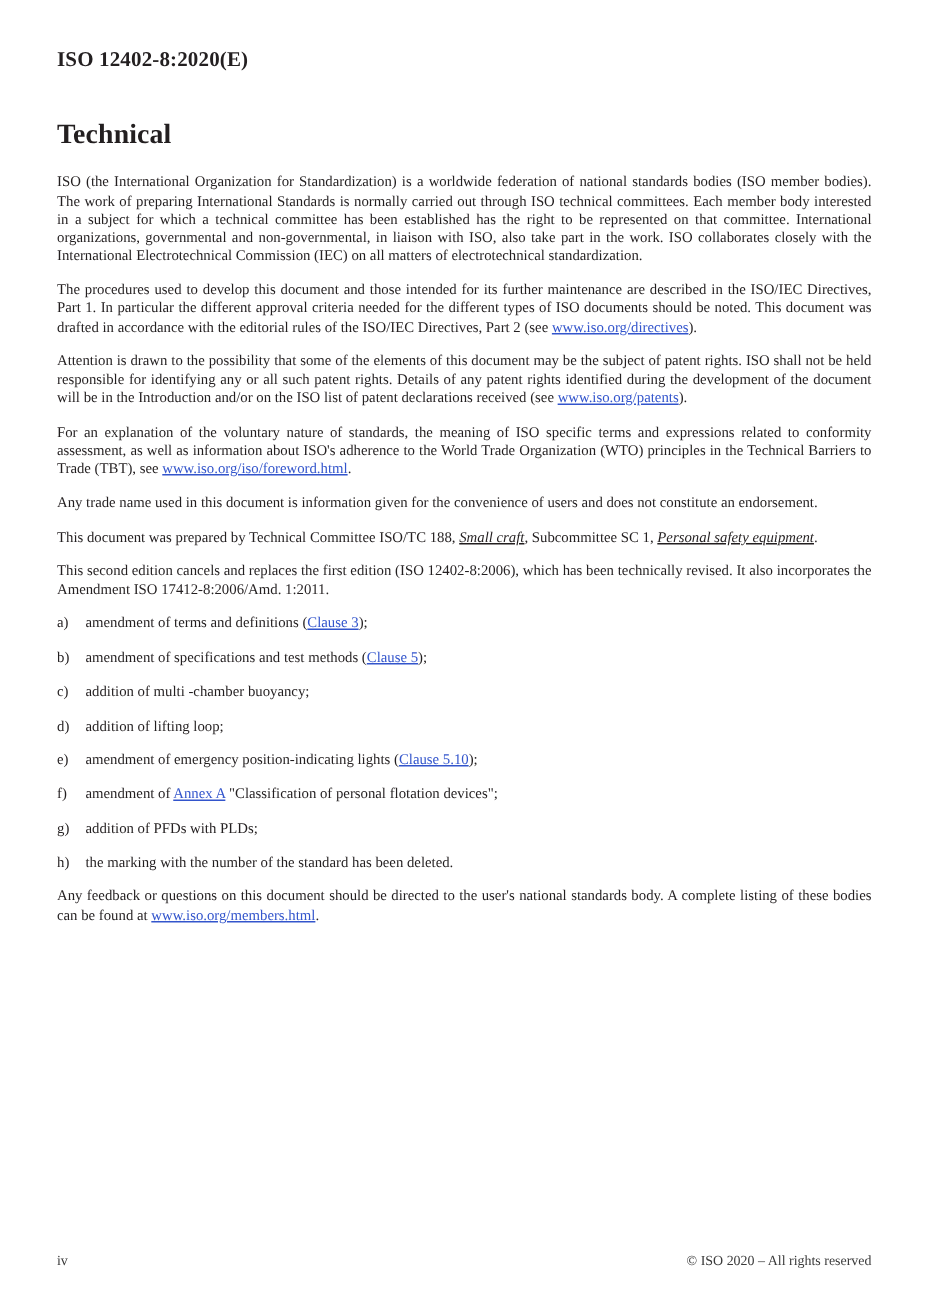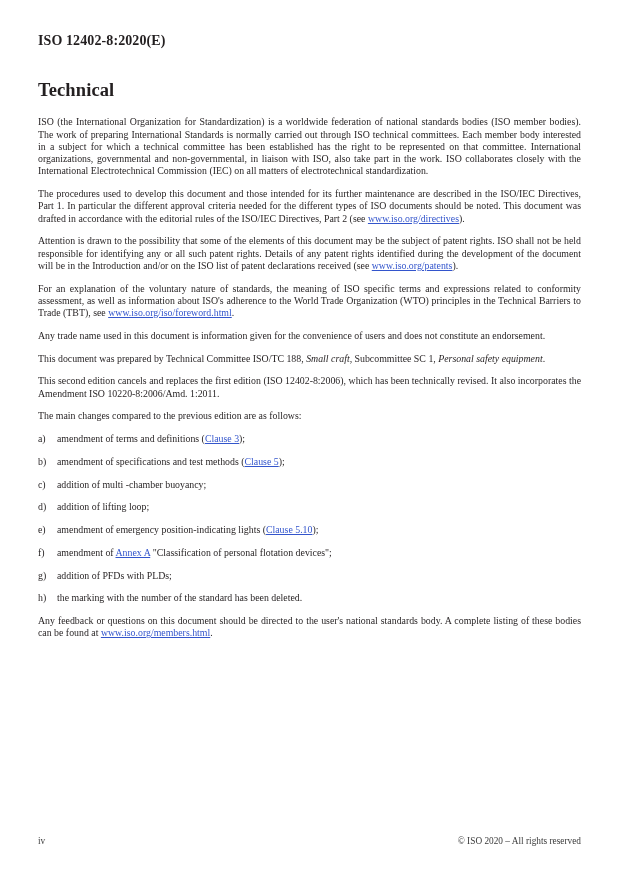--- a/index.html
+++ b/index.html
@@ -57,21 +57,21 @@
     margin-bottom: 16px;
   }
   .lead-in {
     margin-bottom: 10.5px;
   }
   a.doclink, .doclink {
     color: #3355cc;
     text-decoration: underline;
     word-break: break-all;
   }
-  .italic { font-style: italic; }
+  .italic { font-style: italic; text-decoration: underline; }
 
   ol.change-list {
     list-style: none;
     margin: 0 0 10.5px 0;
     padding: 0;
   }
   ol.change-list li {
     font-size: 9.85px;
     line-height: 12.25px;
     margin: 0 0 10.5px 0;
@@ -125,23 +125,22 @@
     <p class="body-par"><span>The procedures used to develop this document and those intended for its further maintenance are described in the ISO/IEC Directives, Part 1. In particular the different approval criteria needed for the different types of ISO documents should be noted. This document was drafted in accordance with the editorial rules of the ISO/IEC Directives, Part 2 (see </span><a class="doclink" href="#">www.iso.org/directives</a><span>).</span></p>
 
     <p class="body-par"><span>Attention is drawn to the possibility that some of the elements of this document may be the subject of patent rights. ISO shall not be held responsible for identifying any or all such patent rights. Details of any patent rights identified during the development of the document will be in the Introduction and/or on the ISO list of patent declarations received (see </span><a class="doclink" href="#">www.iso.org/patents</a><span>).</span></p>
 
     <p class="body-par"><span>For an explanation of the voluntary nature of standards, the meaning of ISO specific terms and expressions related to conformity assessment, as well as information about ISO's adherence to the World Trade Organization (WTO) principles in the Technical Barriers to Trade (TBT), see </span><a class="doclink" href="#">www.iso.org/iso/foreword.html</a><span>.</span></p>
 
     <p class="body-par">Any trade name used in this document is information given for the convenience of users and does not constitute an endorsement.</p>
 
     <p class="body-par"><span>This document was prepared by Technical Committee ISO/TC 188, </span><span class="italic">Small craft</span><span>, Subcommittee SC 1, </span><span class="italic">Personal safety equipment</span><span>.</span></p>
 
-    <p class="body-par">This second edition cancels and replaces the first edition (ISO 12402-8:2006), which has been technically revised. It also incorporates the Amendment ISO 10220-8:2006/Amd. 1:2011.</p>
+    <p class="body-par">This second edition cancels and replaces the first edition (ISO 12402-8:2006), which has been technically revised. It also incorporates the Amendment ISO 17412-8:2006/Amd. 1:2011.</p>
 
-    <p class="body-par lead-in">The main changes compared to the previous edition are as follows:</p>
 
     <ol class="change-list">
       <li>
         <span class="marker">a)</span><span>amendment of terms and definitions (</span><a class="doclink" href="#">Clause 3</a><span>);</span>
       </li>
       <li>
         <span class="marker">b)</span><span>amendment of specifications and test methods (</span><a class="doclink" href="#">Clause 5</a><span>);</span>
       </li>
       <li>
         <span class="marker">c)</span><span>addition of multi -chamber buoyancy;</span>

